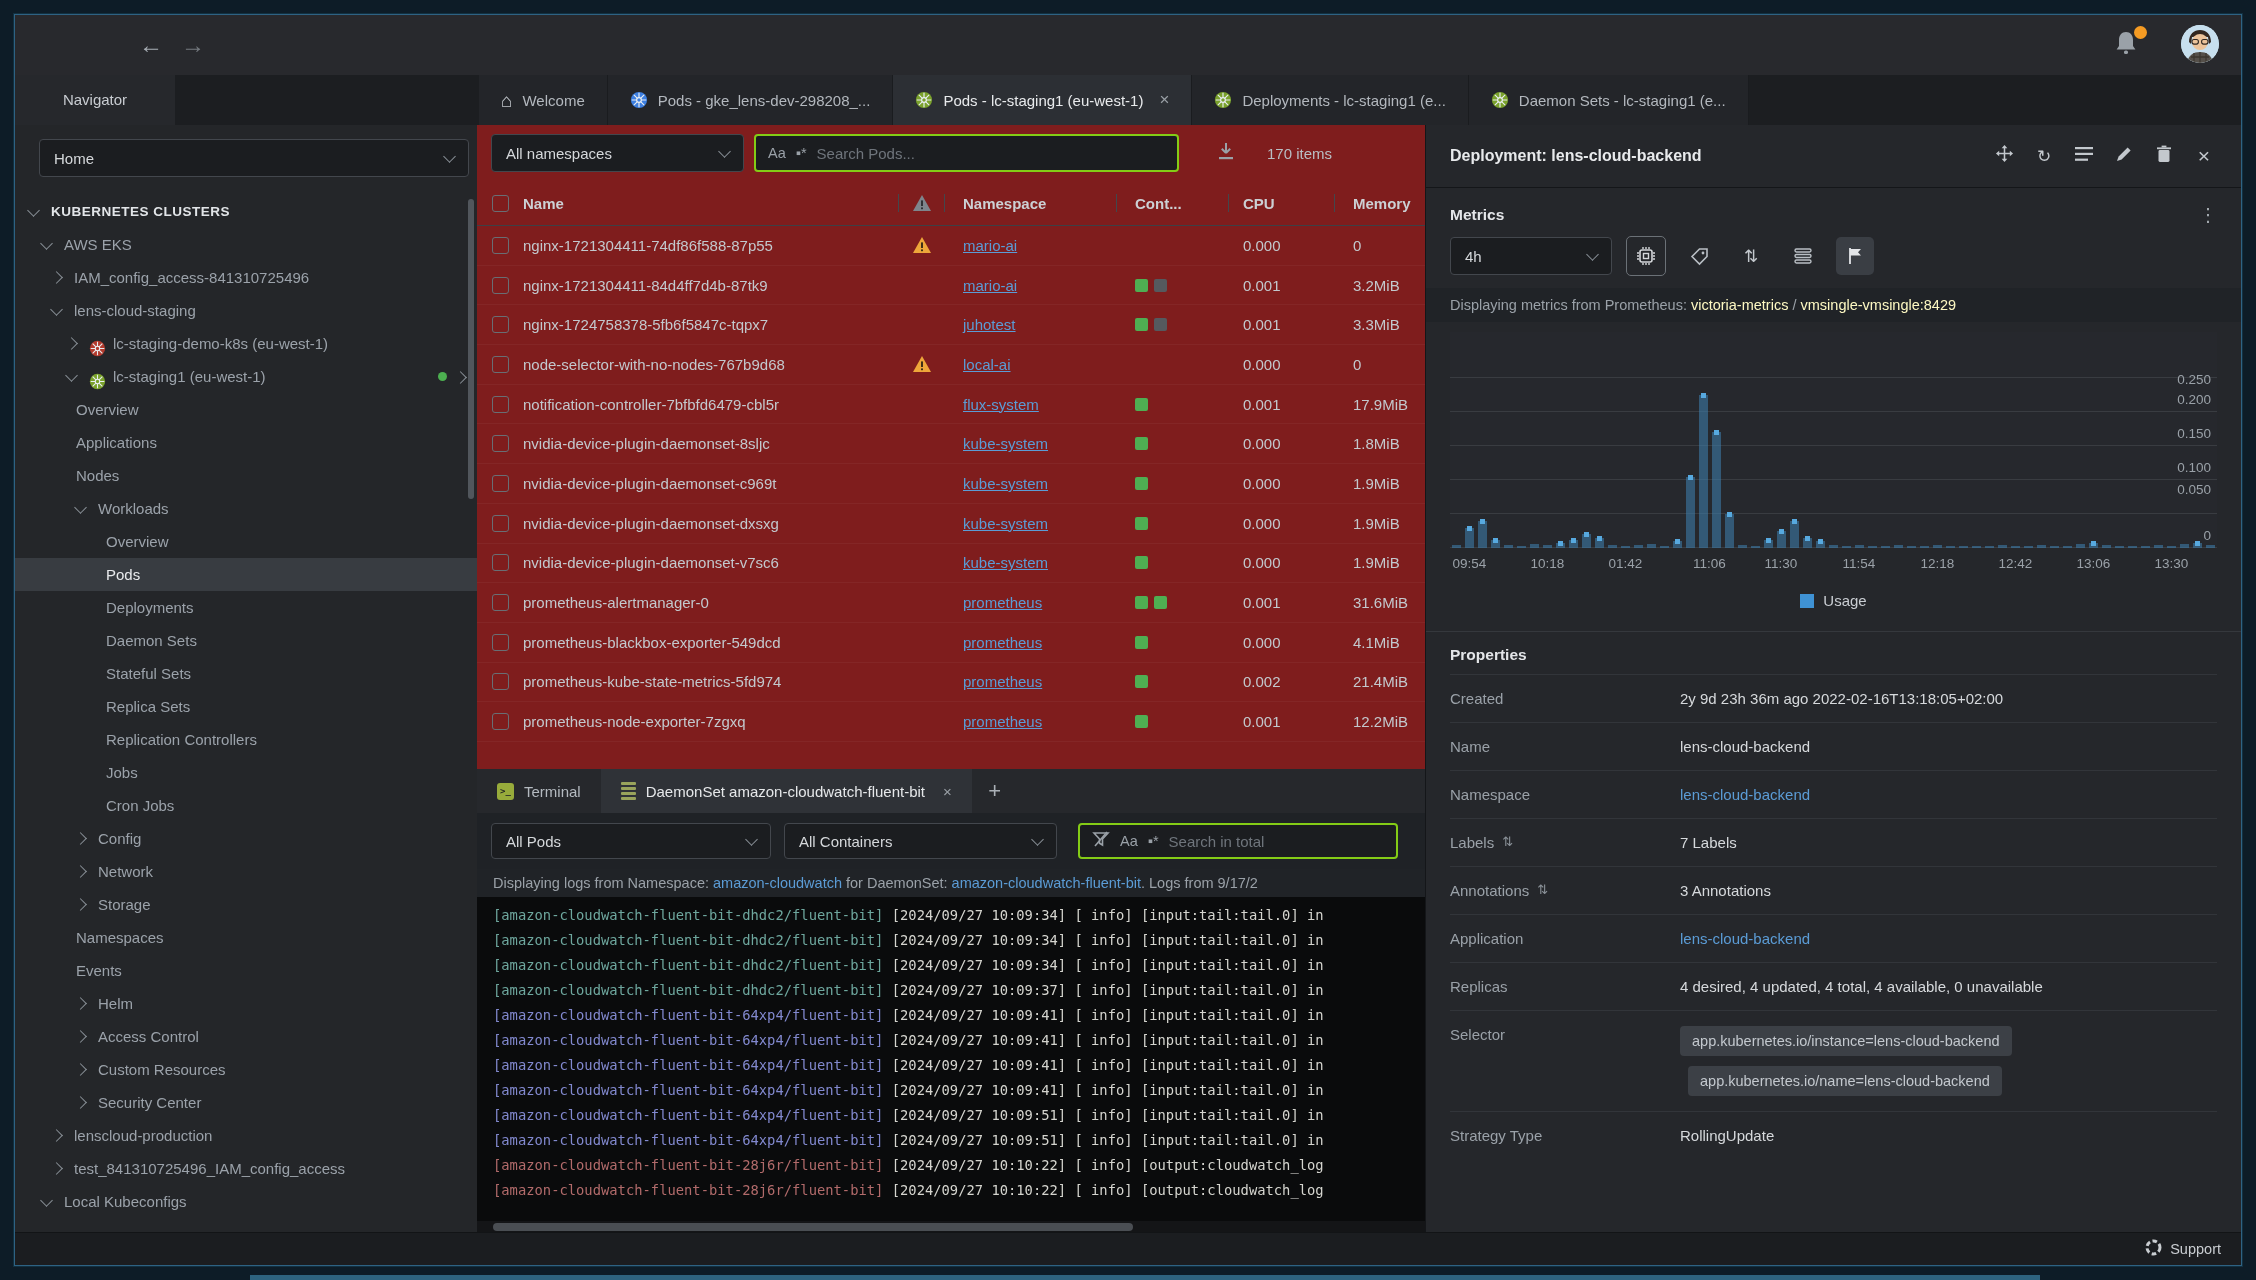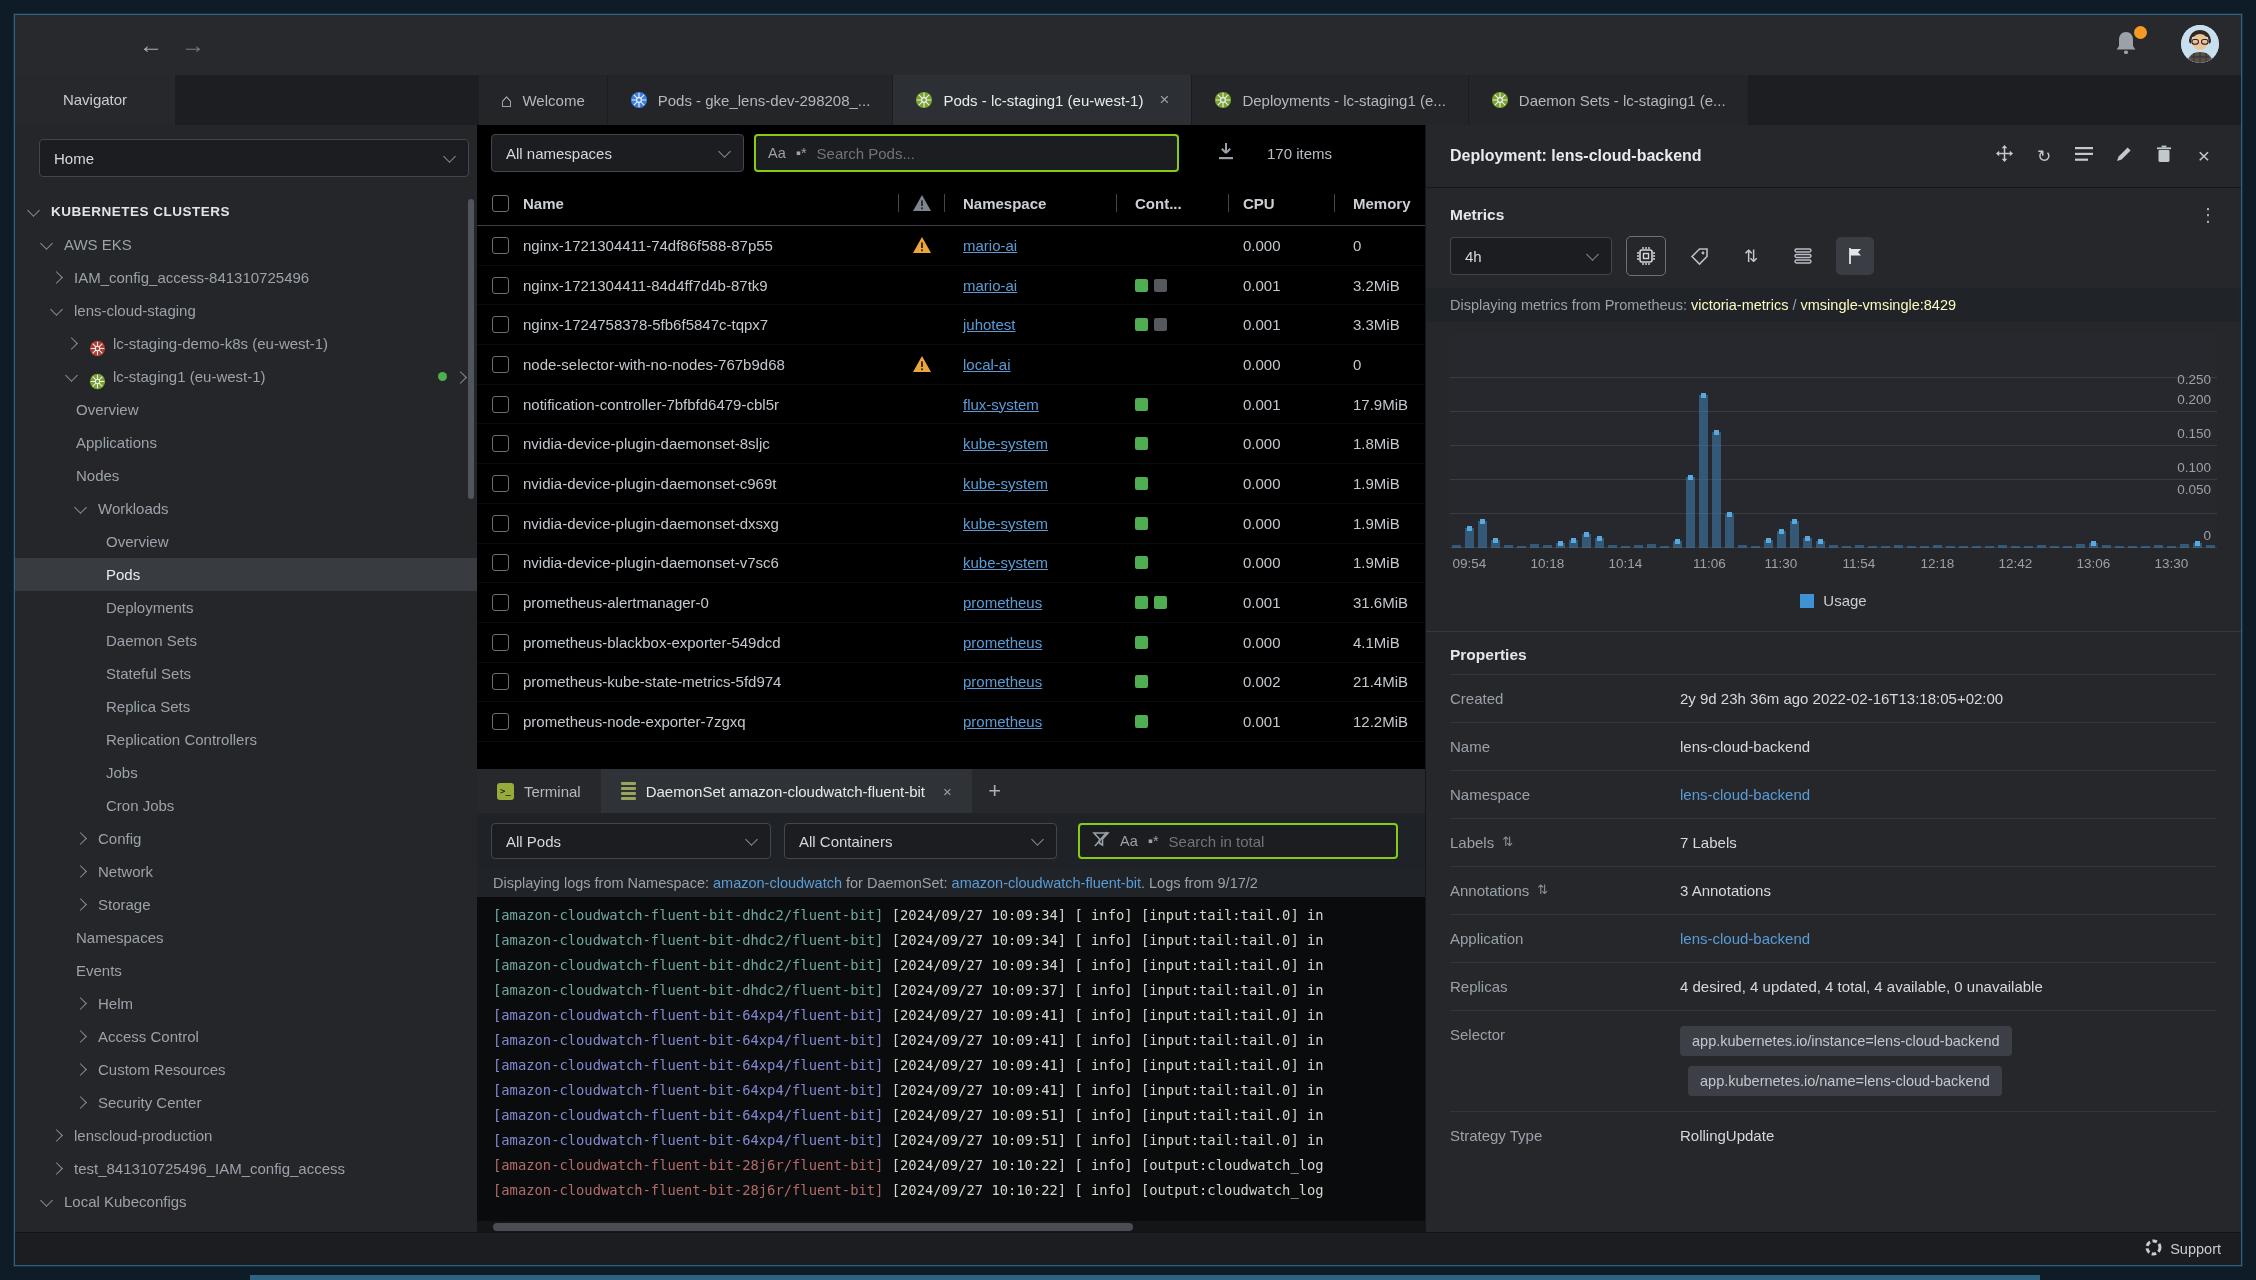--- a/index.html
+++ b/index.html
@@ -18,21 +18,21 @@
   .tabstrip{position:absolute;left:0;right:0;top:60px;height:50px;background:#1c1e21;}
   .nav-tab{position:absolute;left:0;top:0;width:160px;height:50px;background:#26282c;color:#c9cdd2;font-size:15px;line-height:50px;text-align:center;}
   .main-tabs{position:absolute;left:464px;top:0;height:50px;display:flex;}
   .tab{height:50px;display:flex;align-items:center;padding:0 22px;background:#232529;border-right:1px solid #1a1c1f;color:#b3b8be;font-size:15px;gap:10px;white-space:nowrap;}
   .tab.active{background:#2c2f34;color:#e8eaec;}
   .tab .close{margin-left:6px;color:#9aa0a6;font-size:17px;}
   .tab .home-glyph{font-size:19px;color:#c0c5ca;line-height:1;}
   
   .content{position:absolute;left:0;right:0;top:110px;bottom:32px;}
   .sidebar{position:absolute;left:0;top:0;bottom:0;width:462px;background:#242629;overflow:hidden;}
-  .middle{position:absolute;left:462px;right:815px;top:0;bottom:0;background:#000000;overflow:hidden;}
+  .middle{position:absolute;left:462px;right:815px;top:0;bottom:0;background:#7f1d1d;overflow:hidden;}
   .rightpanel{position:absolute;right:0;top:0;bottom:0;width:815px;background:#25272b;border-left:1px solid #141619;overflow:hidden;}
   
   .selbox{height:38px;background:#1b1d20;border:1px solid #43474d;border-radius:4px;display:flex;align-items:center;padding:0 14px;font-size:15px;color:#d5d8db;box-sizing:border-box;}
   .selbox .flex{flex:1;}
   .chev{display:inline-block;width:8px;height:8px;border-right:1.7px solid #8a9198;border-bottom:1.7px solid #8a9198;}
   .chev.down{transform:rotate(45deg);margin-top:-3px;}
   .chev.right{transform:rotate(-45deg);}
   .searchbox{height:38px;background:#1b1d20;border:2px solid #84cc16;border-radius:4px;display:flex;align-items:center;padding:0 12px;gap:10px;box-sizing:border-box;}
   .tool-glyph{color:#9aa1a8;font-size:14.5px;}
   .placeholder{color:#6f757c;font-size:15px;}
@@ -844,21 +844,21 @@
           <div class="bar" style="left: 717px; height: 2.04px;"></div>
           <div class="bar" style="left: 730px; height: 4.08px;"></div>
           <div class="bar" style="left: 743px; height: 5.44px;">
             <span class="mk"></span>
           </div>
           <div class="bar" style="left: 756px; height: 2.72px;"></div>
         </div>
       <div class="xaxis" id="xaxis">
           <span class="xlab" style="left: 2.5px;">09:54</span>
           <span class="xlab" style="left: 80.5px;">10:18</span>
-          <span class="xlab" style="left: 158.5px;">10:14</span>
+          <span class="xlab" style="left: 158.5px;">01:42</span>
           <span class="xlab" style="left: 243px;">11:06</span>
           <span class="xlab" style="left: 314.5px;">11:30</span>
           <span class="xlab" style="left: 392.5px;">11:54</span>
           <span class="xlab" style="left: 470.5px;">12:18</span>
           <span class="xlab" style="left: 548.5px;">12:42</span>
           <span class="xlab" style="left: 626.5px;">13:06</span>
           <span class="xlab" style="left: 704.5px;">13:30</span>
         </div>
       <div class="legend">
         <span class="lsq"></span>

